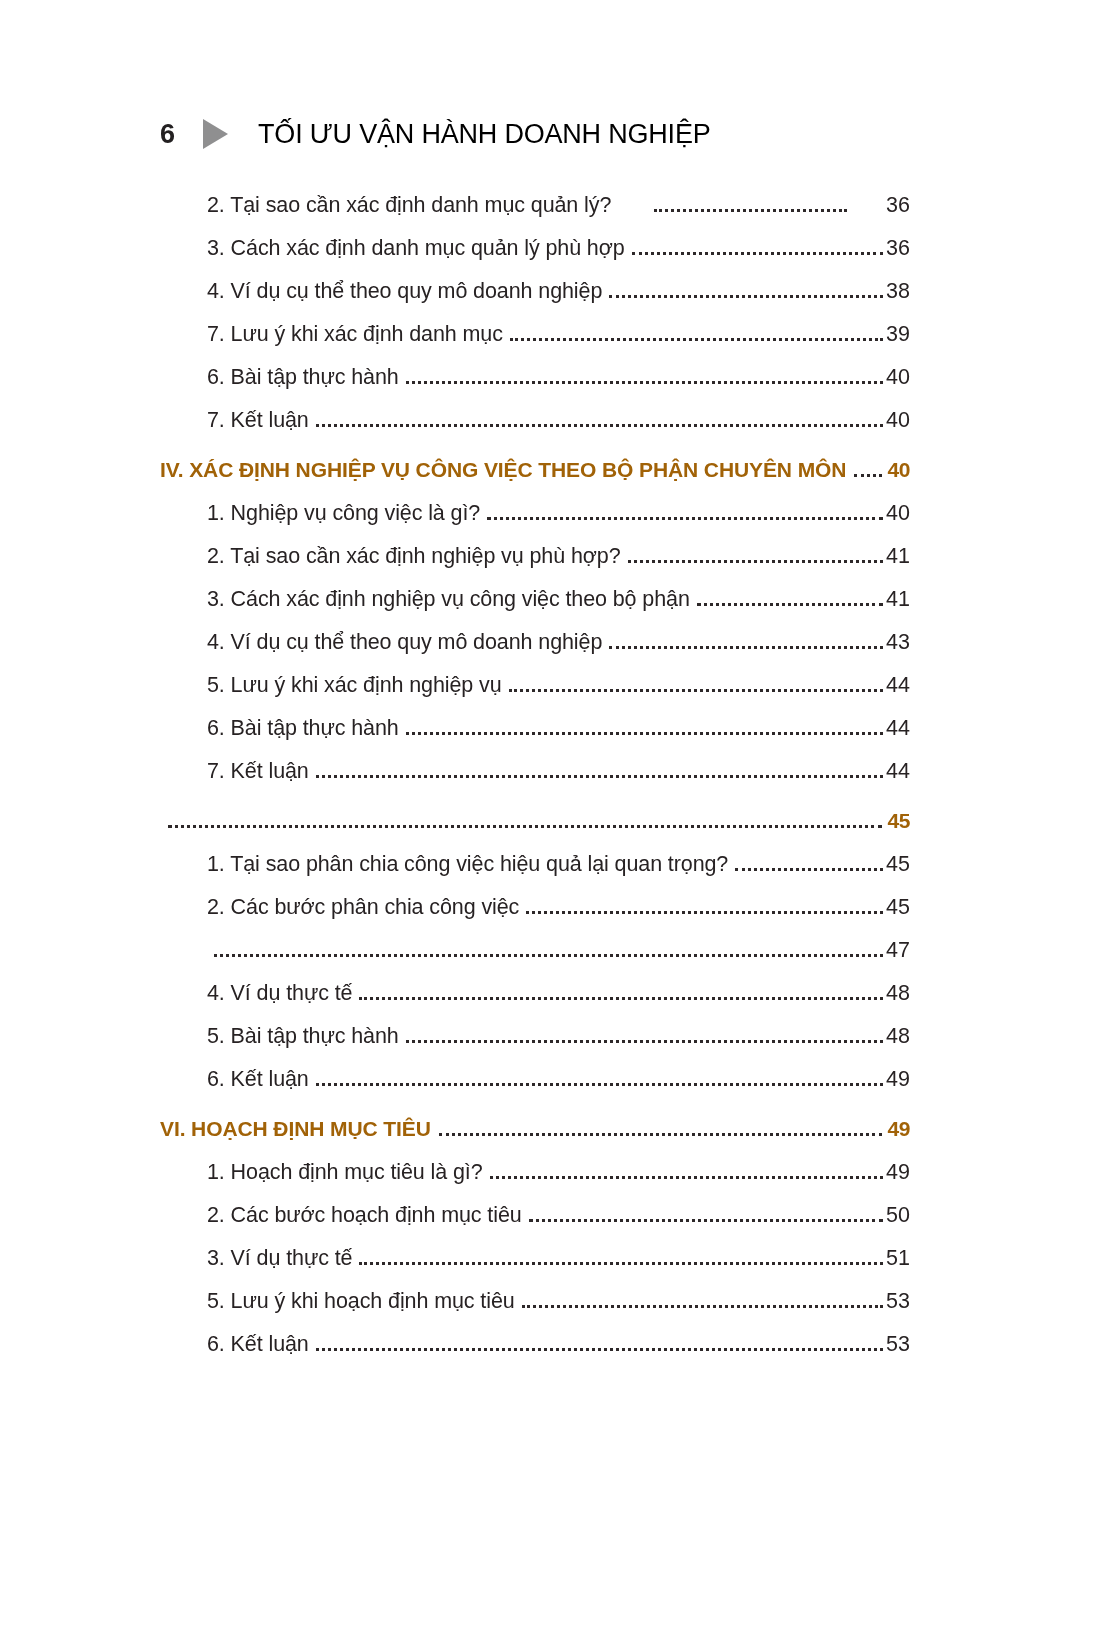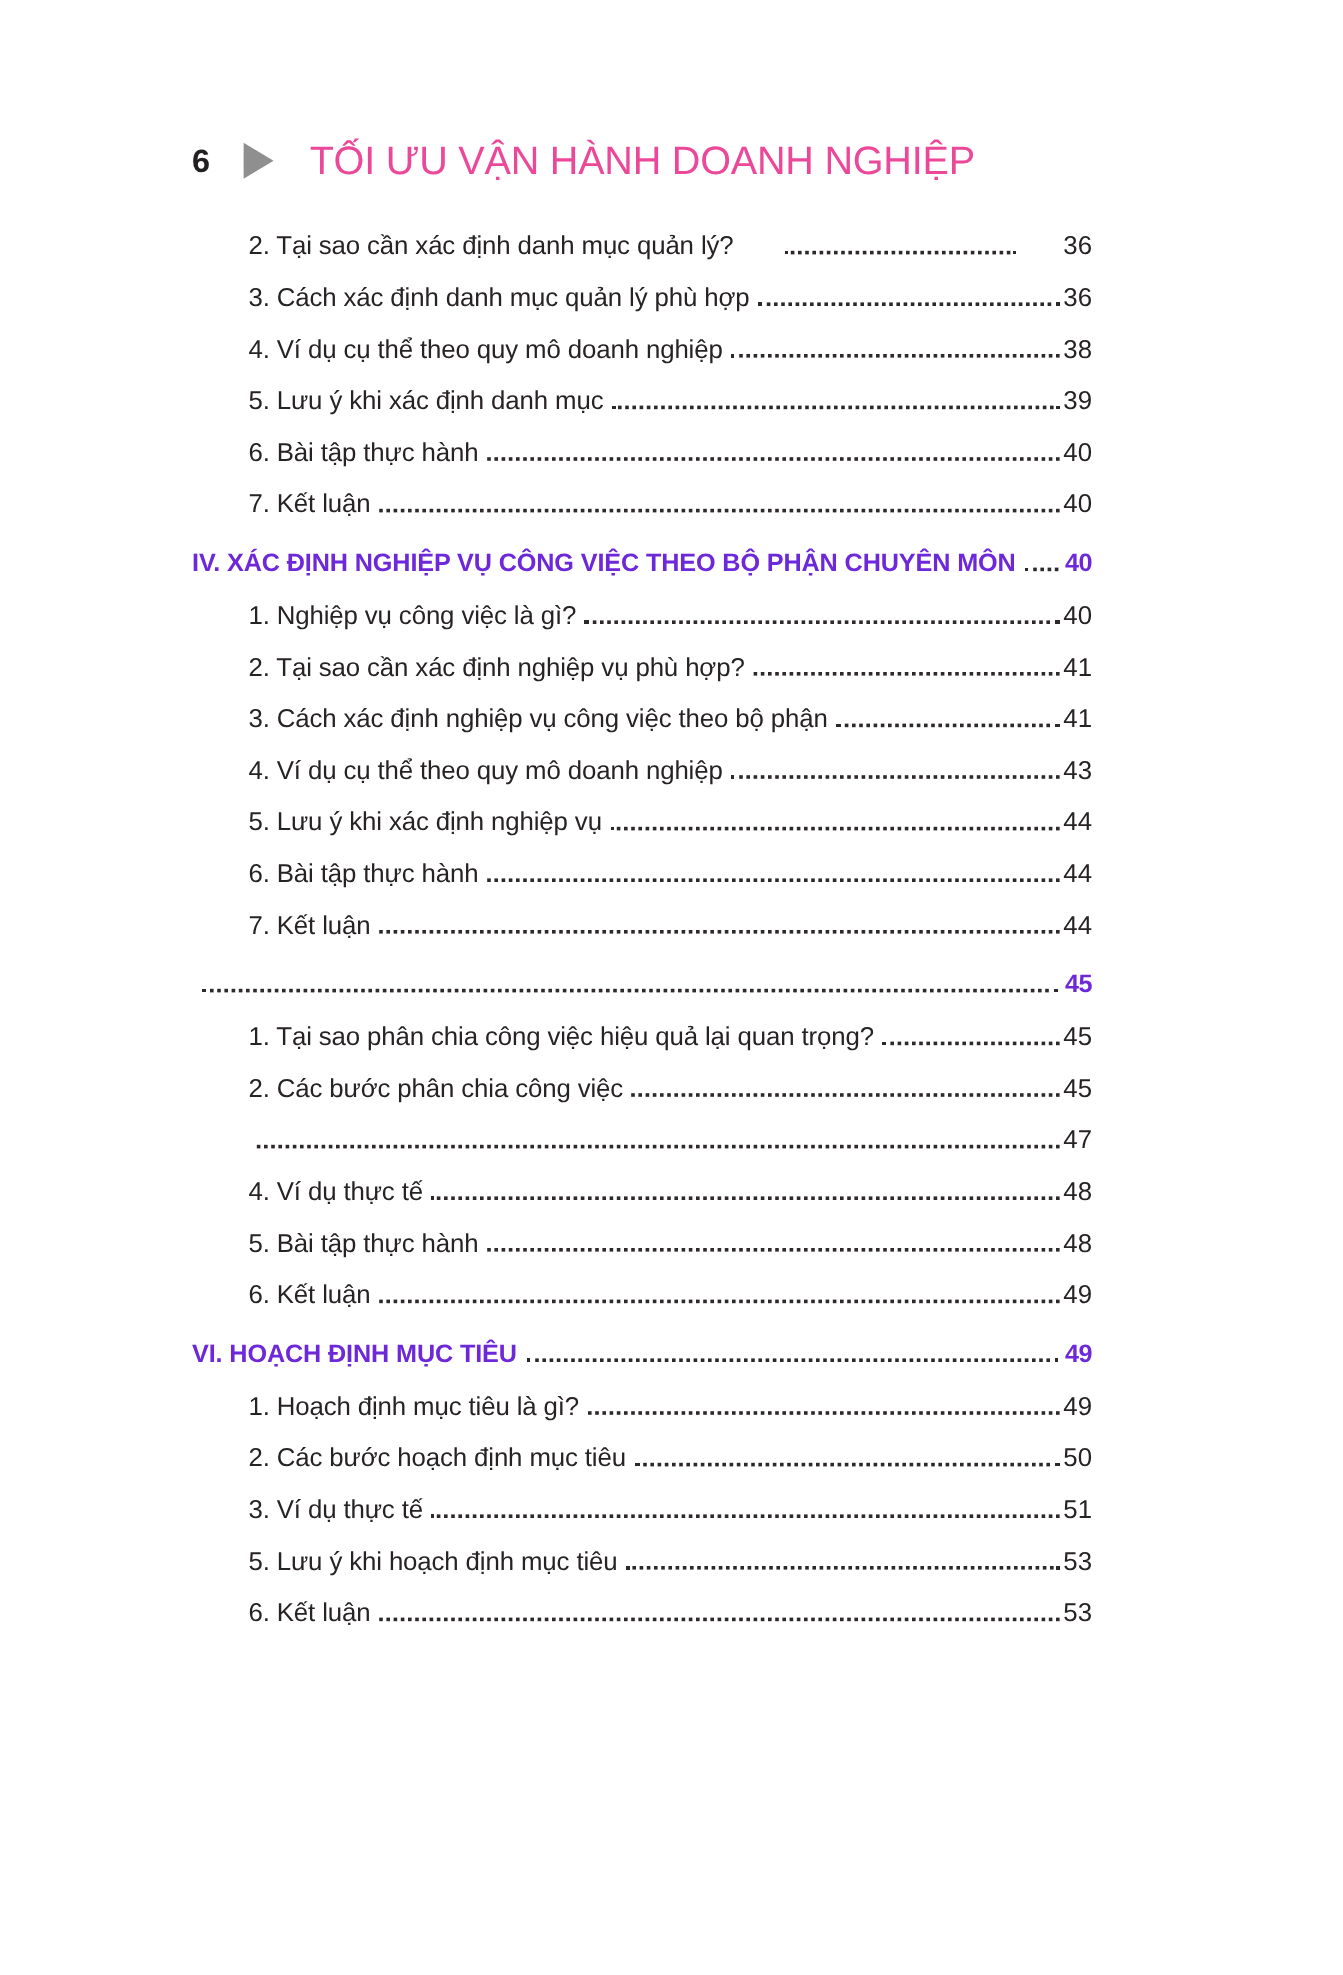--- a/index.html
+++ b/index.html
@@ -37,23 +37,23 @@
   }
   .triangle {
     width: 0;
     height: 0;
     border-left: 25px solid #8f8f90;
     border-top: 15px solid transparent;
     border-bottom: 15px solid transparent;
     margin: 0 30px 0 28px;
   }
   .header .title {
-    font-size: 33px;
+    font-size: 27px;
     letter-spacing: -0.2px;
-    color: #ec4899;
+    color: #000000;
     white-space: nowrap;
   }
   
   .toc {
     position: absolute;
     top: 194px;
     left: 160px;
     width: 750px;
   }
   .toc-row {
@@ -80,21 +80,21 @@
   .toc-row .pnum {
     flex: 0 0 auto;
     text-align: center;
   }
   .toc-row.item { padding-left: 47px; }
   .toc-row.section {
     font-weight: 700;
     font-size: 21px;
     letter-spacing: -0.45px;
     margin-top: 28px;
-    color: #6d28d9;
+    color: #a16207;
   }
   .toc-row.section .leader {
     border-bottom-width: 3.5px;
     margin: 0 6px 0 8px;
   }
 </style>
 </head>
 <body>
 
 <div class="page">
@@ -115,21 +115,21 @@
       <span class="label">3. Cách xác định danh mục quản lý phù hợp</span>
       <span class="leader"></span>
       <span class="pnum">36</span>
     </div>
       <div class="toc-row item">
       <span class="label">4. Ví dụ cụ thể theo quy mô doanh nghiệp</span>
       <span class="leader"></span>
       <span class="pnum">38</span>
     </div>
       <div class="toc-row item">
-      <span class="label">5. Lưu ý khi xác định danh mục</span>
+      <span class="label">7. Lưu ý khi xác định danh mục</span>
       <span class="leader"></span>
       <span class="pnum">39</span>
     </div>
       <div class="toc-row item">
       <span class="label">6. Bài tập thực hành</span>
       <span class="leader"></span>
       <span class="pnum">40</span>
     </div>
       <div class="toc-row item">
       <span class="label">7. Kết luận</span>

